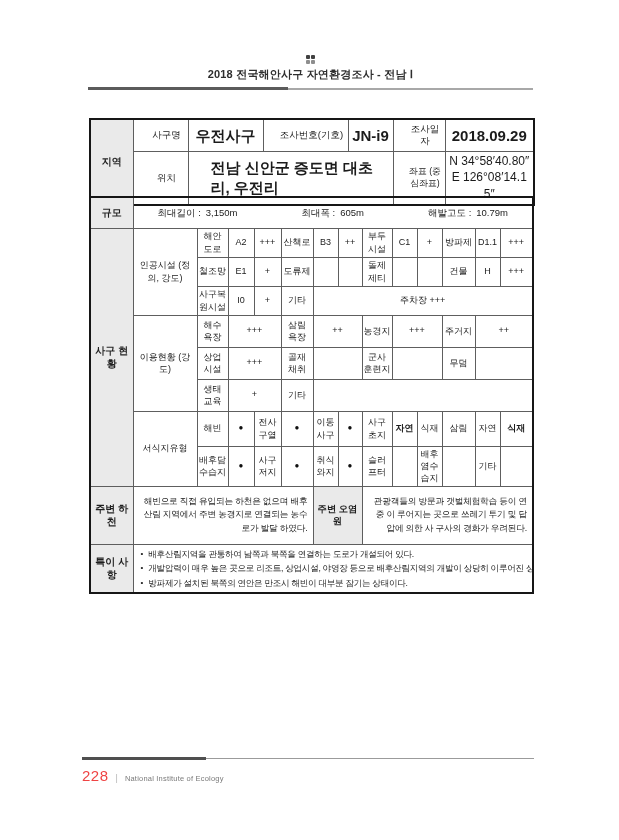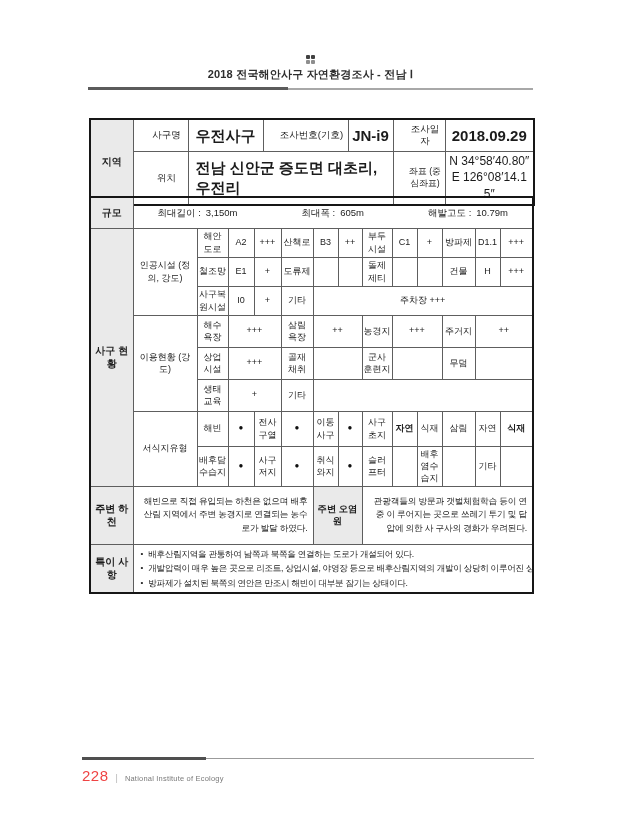--- a/index.html
+++ b/index.html
@@ -19,21 +19,21 @@
 
   
   table.tbl{border-collapse:collapse;table-layout:fixed;position:absolute;left:89px;width:444px;border:2px solid #161616;}
   .tbl td{border:1px solid #5e5e5e;padding:1px;text-align:center;vertical-align:middle;
           font-size:9px;line-height:1.3;word-break:break-all;overflow:hidden;}
   .region-tbl{top:118px;}
   .main-tbl{top:196px;}
   td.gray{background:#eaeaea;font-weight:bold;font-size:10px;color:#1f1f1f;}
   td.lbl{font-weight:normal;font-size:9.5px;padding-left:13px;}
   td.val{font-size:15px;font-weight:bold;}
-  td.left{text-align:left;padding-left:7px;}
+  td.left{text-align:left;padding-left:22px;}
   td.coord{font-size:12px;line-height:1.4;}
   td.cat{font-size:9px;line-height:1.35;}
   td.dotc{font-size:8px;color:#101010;}
   td.b{font-weight:bold;}
   td.txt{font-size:8.7px;text-align:right;vertical-align:middle;padding:3px 5px;line-height:1.5;letter-spacing:-.2px;}
   .scale-flex{display:flex;justify-content:space-between;align-items:center;padding:0 23px;font-size:9.5px;}
   .scale-item{display:flex;gap:5px;white-space:nowrap;}
   .bullet{display:flex;gap:5px;align-items:flex-start;white-space:nowrap;}
   .bullet .bdot{flex:0 0 auto;font-size:8px;line-height:1.75;}
   .bullet .btxt{font-size:8.6px;line-height:1.7;letter-spacing:-.3px;}

